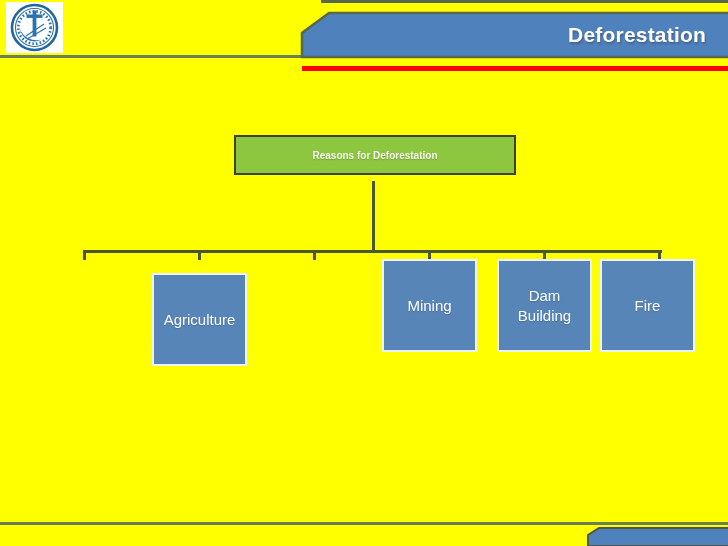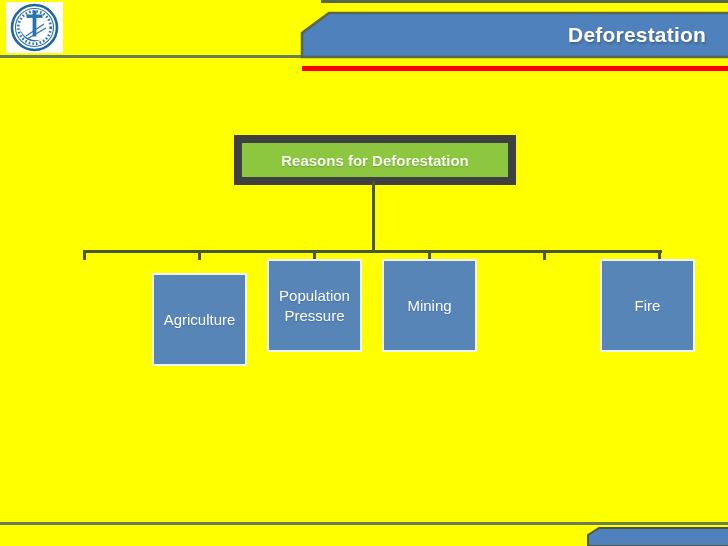--- a/index.html
+++ b/index.html
@@ -25,25 +25,25 @@
     position:absolute;left:302px;top:66px;width:426px;height:5px;
     background:#FF0000;
   }
   .logo-box{
     position:absolute;left:6px;top:2px;width:57px;height:51px;
     background:#ffffff;
     display:flex;align-items:center;justify-content:center;
   }
   
   .root-node{
-    position:absolute;left:234px;top:135px;width:282px;height:50px;
+    position:absolute;left:234px;top:135px;width:282px;height:40px;
     box-sizing:border-box;
-    background:#8DC63F;border:8px solid #404040;
+    background:#8DC63F;border:2px solid #404040;
     display:flex;align-items:center;justify-content:center;
-    color:#F7FAF0;font-size:15px;font-weight:bold;
+    color:#F7FAF0;font-size:10px;font-weight:bold;
     text-shadow:0 1px 1px rgba(70,90,30,0.35);
   }
   .conn{position:absolute;background:#4A5831;}
   .conn-vmain{left:372px;top:181px;width:3px;height:70px;}
   .conn-h{left:83px;top:250px;width:579px;height:3px;}
   .conn-stub{top:252px;width:3px;height:8px;}
   .stub-0{left:83px;}  .stub-1{left:198px;} .stub-2{left:313px;}
   .stub-3{left:428px;} .stub-4{left:543px;} .stub-5{left:658px;}
   .reason-box{
     position:absolute;top:259px;width:95px;height:93px;
@@ -90,22 +90,22 @@
   <div class="conn conn-vmain"></div>
   <div class="conn conn-h"></div>
   <div class="conn conn-stub stub-0"></div>
   <div class="conn conn-stub stub-1"></div>
   <div class="conn conn-stub stub-2"></div>
   <div class="conn conn-stub stub-3"></div>
   <div class="conn conn-stub stub-4"></div>
   <div class="conn conn-stub stub-5"></div>
 
   <div class="reason-box rb-1">Agriculture</div>
-  <div class="reason-box rb-2">Population Pressure</div>
   <div class="reason-box rb-3">Mining</div>
+  <div class="reason-box rb-4">Dam Building</div>
   <div class="reason-box rb-5">Fire</div>
 
   <svg class="footer-svg" width="728" height="26" viewBox="0 0 728 26">
     <line x1="0" y1="3.5" x2="728" y2="3.5" stroke="#6B7F52" stroke-width="3"></line>
     <polygon points="588,26 588,15 599,8 730,8 730,26" fill="#4F81BD" stroke="#4C5747" stroke-width="2"></polygon>
   </svg>
 
 </div>
 
 </body></html>

